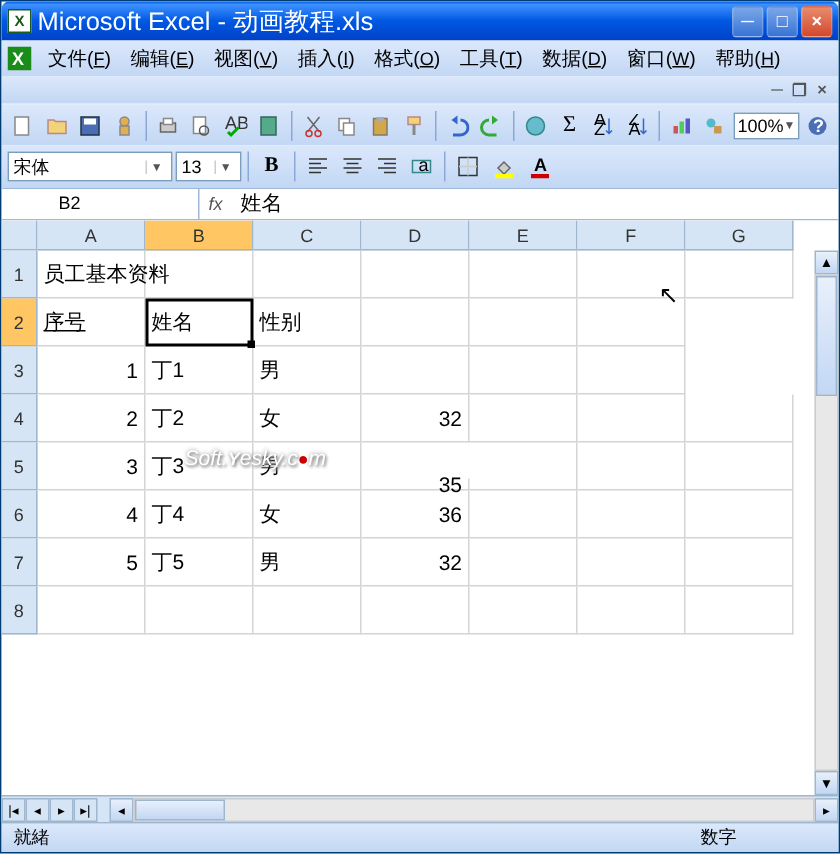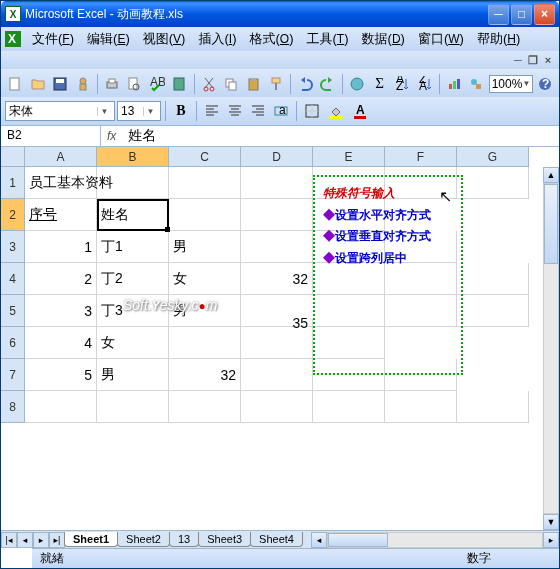--- a/index.html
+++ b/index.html
@@ -1,19 +1,19 @@
 <!DOCTYPE html>
 <html><head>
 <meta charset="utf-8">
 <style>
 * { margin:0; padding:0; box-sizing:border-box; font-family:"SimSun","宋体",sans-serif; font-size:12px; }
 body { background:#fff; width:560px; height:569px; overflow:hidden; border:1px solid #003c74; display:flex; flex-direction:column; }
 .titlebar { height:26px; background:linear-gradient(#0058e2,#3d91ff 8%,#0058e2 50%,#0041c7); color:#fff; display:flex; align-items:center; padding:0 4px; border-radius:5px 5px 0 0; }
 .titlebar .logo { width:16px; height:16px; background:#fff; border:1px solid #1a5c1a; margin-right:4px; display:flex; align-items:center; justify-content:center; color:#1a5c1a; font-weight:bold; font-size:10px; }
-.titlebar .title { font-family:"MS Sans Serif",sans-serif; font-size:12px; flex:1; }
+.titlebar .title { font-family:"MS Sans Serif",sans-serif; font-size:17px; flex:1; }
 .winbtns { display:flex; gap:2px; }
 .winbtn { width:21px; height:21px; background:linear-gradient(#7ba7e8,#3874d6); border:1px solid #fff3; border-radius:3px; color:#fff; display:flex; align-items:center; justify-content:center; font-family:Arial; font-weight:bold; cursor:pointer; }
 .winbtn.close { background:linear-gradient(#e88b6f,#d4492c); }
 .menubar { height:24px; background:linear-gradient(#dbe8fb,#c2d7f4); display:flex; align-items:center; padding:2px 4px; gap:1px; }
 .app-icon { width:16px; height:16px; margin-right:4px; }
 .menu { padding:2px 6px; cursor:pointer; font-size:13px; }
 .menu u { text-decoration:underline; }
 .qhelp { margin-left:auto; width:110px; height:18px; background:#fff; border:1px solid #7b9ebd; font-size:11px; color:#888; padding:1px 3px; margin-right:2px; }
 .docctrl { display:flex; gap:1px; margin-left:auto; padding-right:4px; }
 .docctrl span { width:14px; height:14px; display:flex; align-items:center; justify-content:center; color:#555; cursor:pointer; font-family:Arial; font-weight:bold; font-size:11px; }
@@ -26,21 +26,21 @@
 .zoom .arr { margin-left:auto; font-size:8px; color:#555; }
 .fmtbar { height:28px; background:linear-gradient(#dbe8fb,#c2d7f4); display:flex; align-items:center; padding:2px 4px; gap:2px; }
 .combo { height:20px; background:#fff; border:1px solid #7b9ebd; display:flex; align-items:center; padding:0 3px; font-size:12px; }
 .combo .arr { margin-left:auto; width:14px; text-align:center; font-size:8px; color:#555; border-left:1px solid #ccc; cursor:pointer; }
 .fbtn { width:22px; height:22px; display:flex; align-items:center; justify-content:center; cursor:pointer; font-family:"Times New Roman"; font-size:14px; }
 .fbtn.bold { font-weight:bold; }
 .align { display:flex; gap:1px; }
 .align div { width:22px; height:22px; display:flex; align-items:center; justify-content:center; cursor:pointer; }
 .align svg { width:14px; height:14px; }
 .formbar { height:22px; display:flex; align-items:center; border-top:1px solid #a0b8d8; border-bottom:1px solid #a0b8d8; background:#fff; }
-.namebox { width:100px; height:20px; padding:2px 6px; border-right:1px solid #a0b8d8; background:#fff; }
+.namebox { width:100px; height:20px; padding:2px 6px; border-right:1px solid #a0b8d8; background:#fff;margin-left:32px; }
 .fxicons { display:flex; gap:4px; padding:0 6px; color:#555; }
 .fxval { padding:2px 6px; flex:1; font-family:"SimSun"; font-size:14px; }
 .sheet { flex:1; display:flex; overflow:hidden; background:#fff; position:relative; }
 .corner { width:24px; height:20px; background:#d6e5f5; border-right:1px solid #9eb6ce; border-bottom:1px solid #9eb6ce; }
 .colhdrs { display:flex; height:20px; position:absolute; left:24px; top:0; }
 .colh { background:#d6e5f5; border-right:1px solid #9eb6ce; border-bottom:1px solid #9eb6ce; display:flex; align-items:center; justify-content:center; font-size:12px; color:#333; }
 .colh.sel { background:#ffc663; }
 .rowhdrs { position:absolute; left:0; top:20px; width:24px; }
 .rowh { height:32px; background:#d6e5f5; border-right:1px solid #9eb6ce; border-bottom:1px solid #9eb6ce; display:flex; align-items:center; justify-content:center; font-size:12px; color:#333; }
 .rowh.sel { background:#ffc663; }
@@ -65,21 +65,21 @@
 .tab { padding:1px 8px; background:#fff; border:1px solid #888; border-top:none; border-radius:0 0 4px 4px; margin-left:-1px; font-size:11px; cursor:pointer; }
 .tab.act { background:#fff; font-weight:bold; }
 .tab.ina { background:#d6e5f5; }
 .sbar { flex:1; display:flex; align-items:center; gap:0; margin-left:8px; }
 .sbtn { width:16px; height:16px; background:linear-gradient(#e8f0fb,#c2d7f4); border:1px solid #9eb6ce; display:flex; align-items:center; justify-content:center; font-size:9px; cursor:pointer; }
 .strack { flex:1; height:16px; background:#e8e8e8; border:1px solid #ccc; position:relative; }
 .sthumb { position:absolute; height:14px; background:linear-gradient(#e8f0fb,#c2d7f4); border:1px solid #9eb6ce; }
 .vscroll { width:16px; position:absolute; right:0; top:20px; bottom:0; display:flex; flex-direction:column; }
 .vtrack { flex:1; background:#e8e8e8; border:1px solid #ccc; position:relative; }
 .vthumb { position:absolute; width:14px; background:linear-gradient(#e8f0fb,#c2d7f4); border:1px solid #9eb6ce; left:0; }
-.status { height:20px; background:linear-gradient(#dbe8fb,#c2d7f4); display:flex; align-items:center; padding:2px 8px; font-size:12px; border-top:1px solid #9eb6ce;margin-left:31px; }
+.status { height:20px; background:linear-gradient(#dbe8fb,#c2d7f4); display:flex; align-items:center; padding:2px 8px; font-size:12px; border-top:1px solid #9eb6ce; }
 .status .r { margin-left:auto; margin-right:60px; }
 </style>
 </head>
 <body>
 
 <div class="titlebar">
   <div class="logo">X</div>
   <div class="title">Microsoft Excel - 动画教程.xls</div>
   <div class="winbtns">
     <div class="winbtn">─</div>
@@ -327,20 +327,21 @@
         <div class="cell" style="width: 72px;"></div>
         <div class="cell" style="width: 72px;"></div>
         <div class="cell" style="width: 72px;"></div>
         <div class="cell" style="width: 72px;"></div>
         <div class="cell" style="width: 72px;"></div>
         <div class="cell" style="width: 72px;"></div>
       </div>
       <div class="row" style="height: 32px;">
         <div class="cell" style="width: 72px; text-decoration: underline;">序号</div>
         <div class="cell act" style="width: 72px;">姓名</div>
+        <div class="cell" style="width: 72px;">性别</div>
         <div class="cell" style="width: 72px;"></div>
         <div class="cell" style="width: 72px;"></div>
         <div class="cell" style="width: 72px;"></div>
       </div>
       <div class="row" style="height: 32px;">
         <div class="cell num" style="width: 72px;">1</div>
         <div class="cell" style="width: 72px;">丁1</div>
         <div class="cell" style="width: 72px;">男</div>
         <div class="cell" style="width: 72px;"></div>
         <div class="cell" style="width: 72px;"></div>
@@ -359,76 +360,64 @@
         <div class="cell num" style="width: 72px;">3</div>
         <div class="cell" style="width: 72px;">丁3</div>
         <div class="cell" style="width: 72px;">男</div>
         <div class="cell num" style="width: 72px; margin-top: 24px;">35</div>
         <div class="cell" style="width: 72px;"></div>
         <div class="cell" style="width: 72px;"></div>
         <div class="cell" style="width: 72px;"></div>
       </div>
       <div class="row" style="height: 32px;">
         <div class="cell num" style="width: 72px;">4</div>
+        <div class="cell" style="width: 72px;">丁4</div>
         <div class="cell" style="width: 72px;">女</div>
+        <div class="cell num" style="width: 72px;">36</div>
         <div class="cell" style="width: 72px;"></div>
         <div class="cell" style="width: 72px;"></div>
         <div class="cell" style="width: 72px;"></div>
       </div>
       <div class="row" style="height: 32px;">
         <div class="cell num" style="width: 72px;">5</div>
+        <div class="cell" style="width: 72px;">丁5</div>
         <div class="cell" style="width: 72px;">男</div>
         <div class="cell num" style="width: 72px;">32</div>
         <div class="cell" style="width: 72px;"></div>
         <div class="cell" style="width: 72px;"></div>
         <div class="cell" style="width: 72px;"></div>
       </div>
       <div class="row" style="height: 32px;">
         <div class="cell" style="width: 72px;"></div>
         <div class="cell" style="width: 72px;"></div>
         <div class="cell" style="width: 72px;"></div>
         <div class="cell" style="width: 72px;"></div>
         <div class="cell" style="width: 72px;"></div>
         <div class="cell" style="width: 72px;"></div>
         <div class="cell" style="width: 72px;"></div>
       </div>
     </div>
-  <div class="overlay" style="left:312px;top:28px;width:150px;height:200px;">
-    <div class="ttl">特殊符号输入</div>
-    <div id="ovitems">
-        <div class="item"><span class="dia">◆</span>设置水平对齐方式</div>
-        <div class="item"><span class="dia">◆</span>设置垂直对齐方式</div>
-        <div class="item"><span class="dia">◆</span>设置跨列居中</div>
-      </div>
-  </div>
   <div class="cursor" style="left:438px;top:40px;">↖</div>
   <div class="watermark" style="left:122px;top:150px;">Soft.<span class="y">Y</span>esky.c<span class="dot">●</span>m</div>
   <div class="vscroll">
     <div class="sbtn">▲</div>
     <div class="vtrack">
         <div class="vthumb" style="top:0;height:80px"></div>
       </div>
     <div class="sbtn">▼</div>
   </div>
 </div>
 
 <div class="hscroll">
   <div class="tabnav">
     <div>|◂</div>
     <div>◂</div>
     <div>▸</div>
     <div>▸|</div>
   </div>
-  <div class="tabs" id="tabs">
-      <div class="tab act">Sheet1</div>
-      <div class="tab ina">Sheet2</div>
-      <div class="tab ina">13</div>
-      <div class="tab ina">Sheet3</div>
-      <div class="tab ina">Sheet4</div>
-    </div>
   <div class="sbar">
     <div class="sbtn">◂</div>
     <div class="strack">
         <div class="sthumb" style="left:0;width:60px"></div>
       </div>
     <div class="sbtn">▸</div>
   </div>
 </div>
 
 <div class="status">

